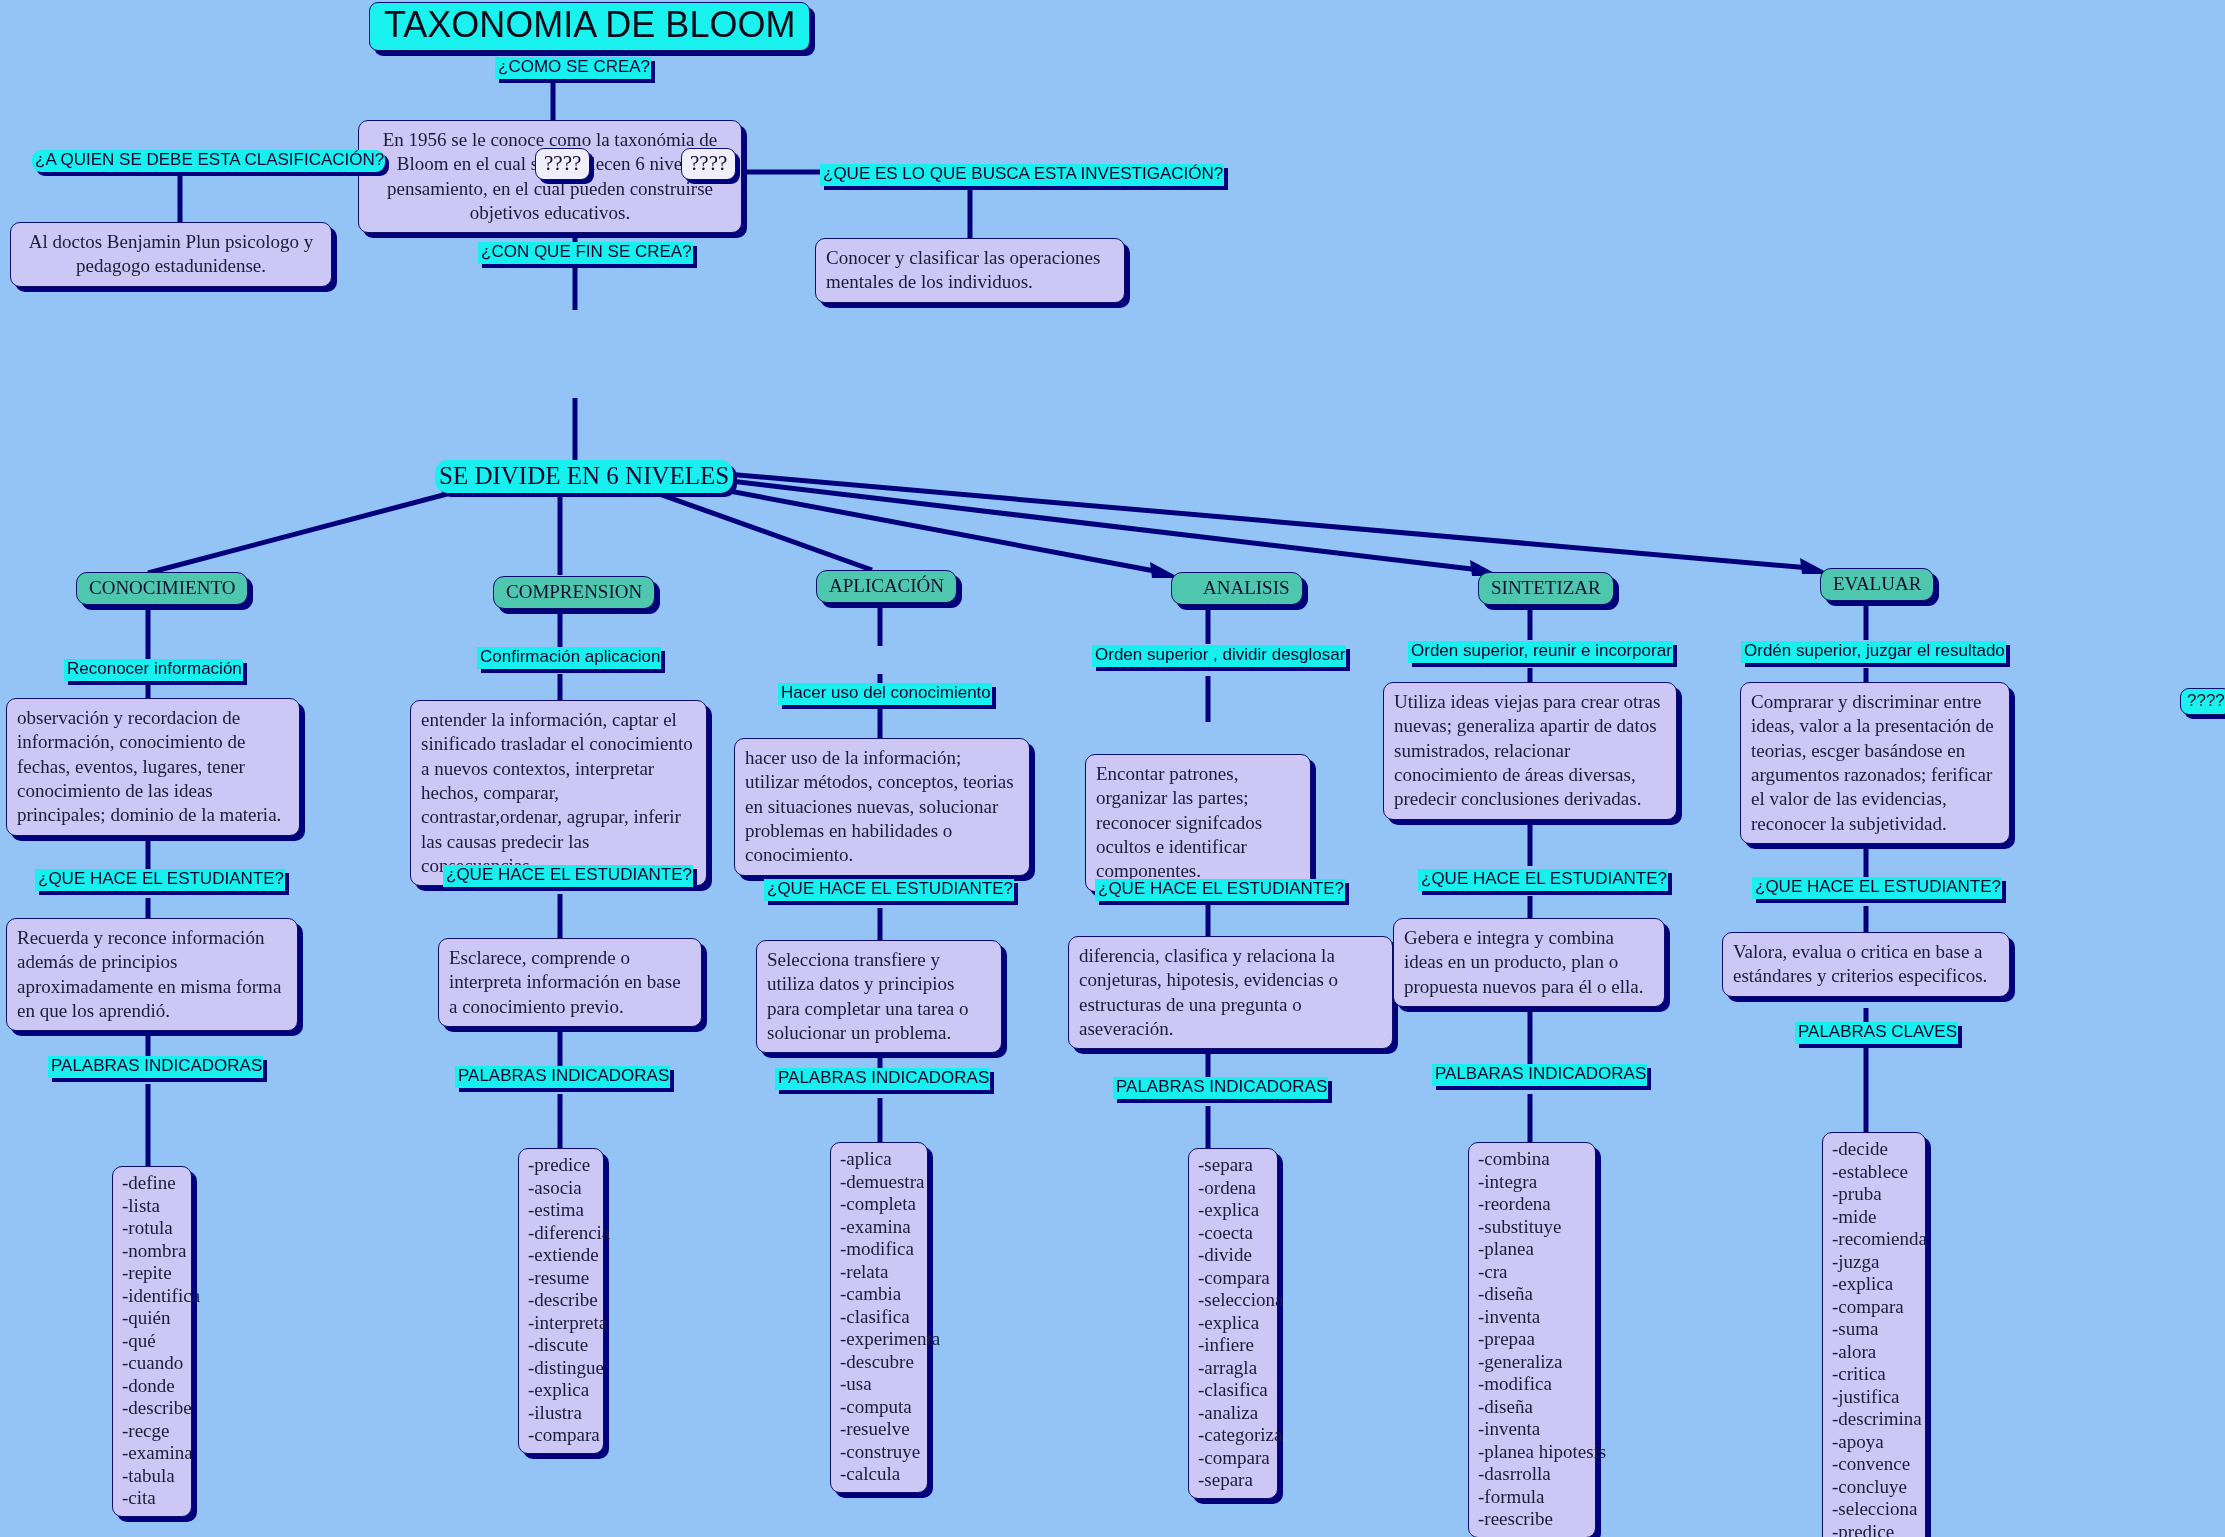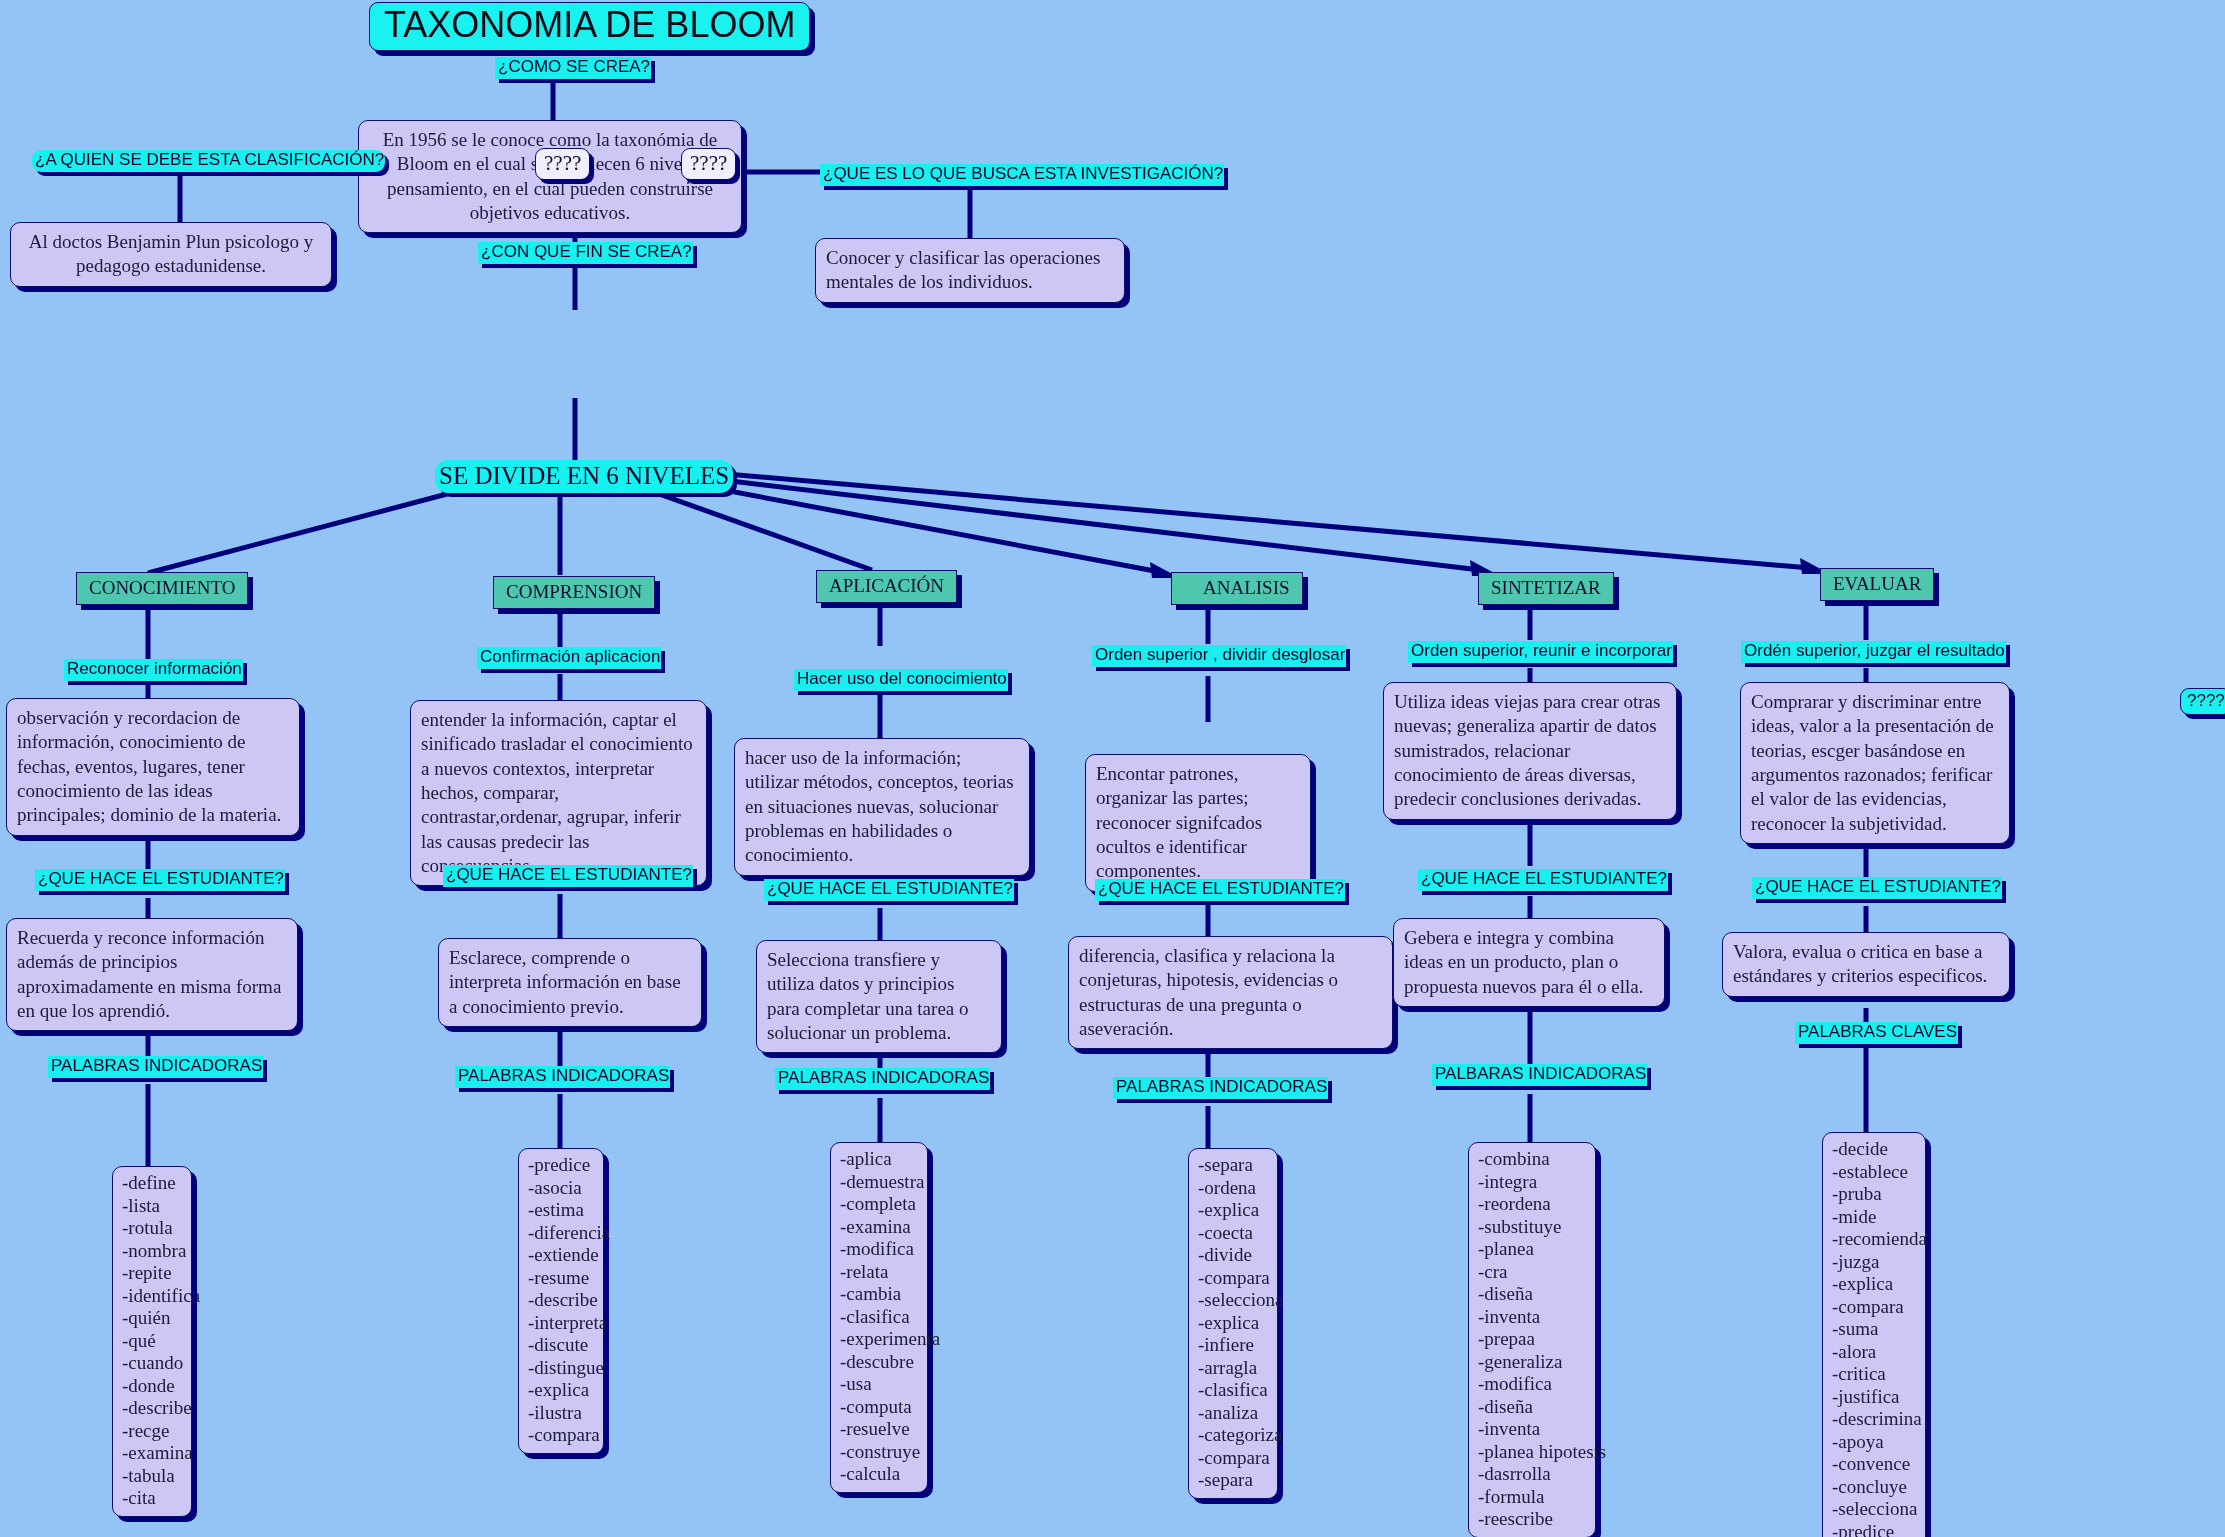--- a/index.html
+++ b/index.html
@@ -37,21 +37,21 @@
     padding: 7px 10px;
     z-index: 5;
   }
   .cbox.center { text-align: center; }
   
   .level {
     position: absolute;
     box-sizing: border-box;
     background: #4ec7ae;
     border: 1.5px solid #0d0d6b;
-    border-radius: 0;
+    border-radius: 11px;
     box-shadow: 5px 5px 0 #00007c;
     color: #101032;
     font-family: "Liberation Serif", serif;
     font-size: 19px;
     text-align: center;
     padding: 4px 12px 5px 12px;
     white-space: nowrap;
     z-index: 6;
   }
   
@@ -274,21 +274,21 @@
       <div>-describe</div>
       <div>-interpreta</div>
       <div>-discute</div>
       <div>-distingue</div>
       <div>-explica</div>
       <div>-ilustra</div>
       <div>-compara</div>
     </div>
 
   <div class="level" style="left:816px; top:570px;">APLICACIÓN</div>
-  <div class="link-label" style="left:778px; top:669px;margin-left:16px;">Hacer uso del conocimiento</div>
+  <div class="link-label" style="left:778px; top:683px;">Hacer uso del conocimiento</div>
   <div class="cbox" style="left:734px; top:738px; width:296px;">hacer uso de la información; utilizar métodos, conceptos, teorias en situaciones nuevas, solucionar problemas en habilidades o conocimiento.</div>
   <div class="link-label" style="left:764px; top:879px;">¿QUE HACE EL ESTUDIANTE?</div>
   <div class="cbox" style="left:756px; top:940px; width:246px;">Selecciona transfiere y utiliza datos y principios para completar una tarea o solucionar un problema.</div>
   <div class="link-label" style="left:775px; top:1068px;">PALABRAS INDICADORAS</div>
   <div class="wordbox" style="left:830px; top:1142px; width:98px;">
       <div>-aplica</div>
       <div>-demuestra</div>
       <div>-completa</div>
       <div>-examina</div>
       <div>-modifica</div>

